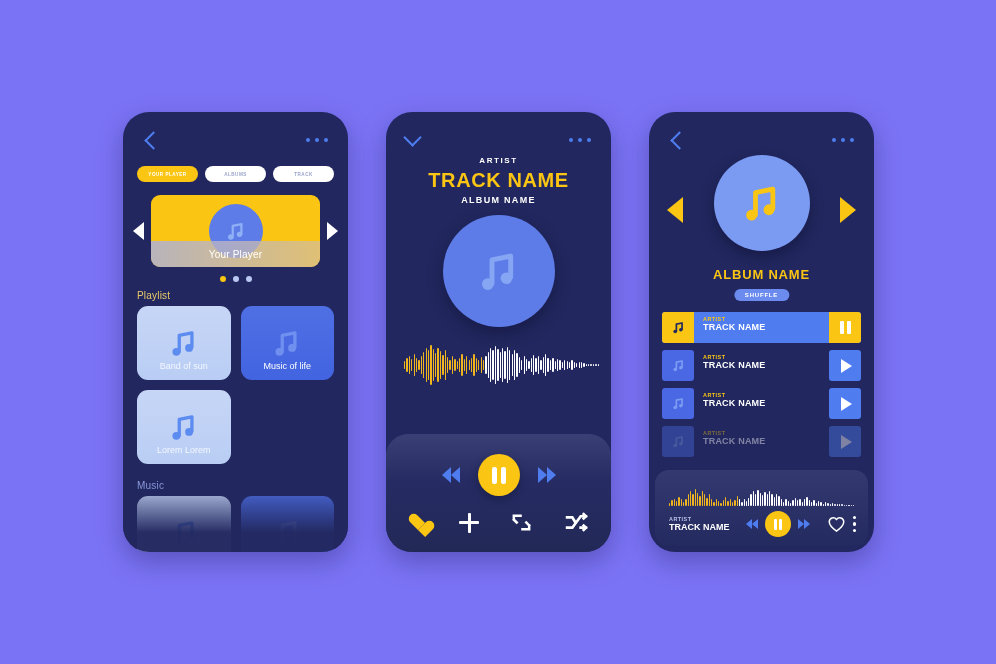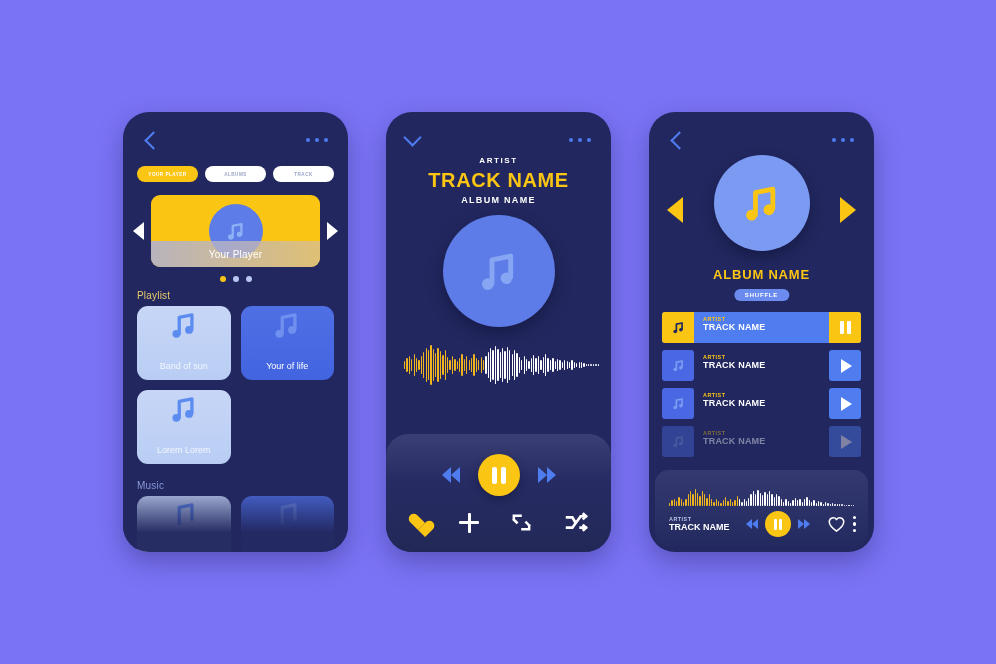--- a/index.html
+++ b/index.html
@@ -115,21 +115,21 @@
 
   .grid {
     position: absolute; left: 14px; right: 14px;
     display: grid; grid-template-columns: 1fr 1fr; gap: 10px;
   }
   .grid.pl { top: 194px; }
   .grid.mu { top: 384px; }
   .tile {
     height: 74px; border-radius: 11px;
     position: relative;
-    display: flex; align-items: flex-start; justify-content: center;
+    display: flex; align-items: center; justify-content: center;
   }
   .tile.light { background: linear-gradient(180deg,#c7d6f6,#b9cdf4); }
   .tile.dark  { background: linear-gradient(180deg,#4f6fe4,#4264e0); }
   .tile .lbl {
     position: absolute; bottom: 9px; left: 0; right: 0; text-align: center;
     font-size: 9px; color: #ffffff;
   }
   .tile.light .lbl { color: #f3f7ff; }
   .fade-mask {
     position: absolute; left: 0; right: 0; bottom: 0; height: 70px;
@@ -339,21 +339,21 @@
           <circle cx="15.2" cy="15.1" r="2.5" fill="#5d8cf0"></circle>
         </svg>
         <div class="lbl">Band of sun</div>
       </div>
       <div class="tile dark">
         <svg width="38" height="38" viewBox="0 0 24 24">
           <path d="M9 17.5V7.2l8-1.6v9.1" fill="none" stroke="#6f90ef" stroke-width="2.1" stroke-linecap="round" stroke-linejoin="round"></path>
           <circle cx="7.2" cy="17.6" r="2.5" fill="#6f90ef"></circle>
           <circle cx="15.2" cy="15.1" r="2.5" fill="#6f90ef"></circle>
         </svg>
-        <div class="lbl">Your of life</div>
+        <div class="lbl">Music of life</div>
       </div>
       <div class="tile light">
         <svg width="38" height="38" viewBox="0 0 24 24">
           <path d="M9 17.5V7.2l8-1.6v9.1" fill="none" stroke="#5d8cf0" stroke-width="2.1" stroke-linecap="round" stroke-linejoin="round"></path>
           <circle cx="7.2" cy="17.6" r="2.5" fill="#5d8cf0"></circle>
           <circle cx="15.2" cy="15.1" r="2.5" fill="#5d8cf0"></circle>
         </svg>
         <div class="lbl">Lorem Lorem</div>
       </div>
     </div>

